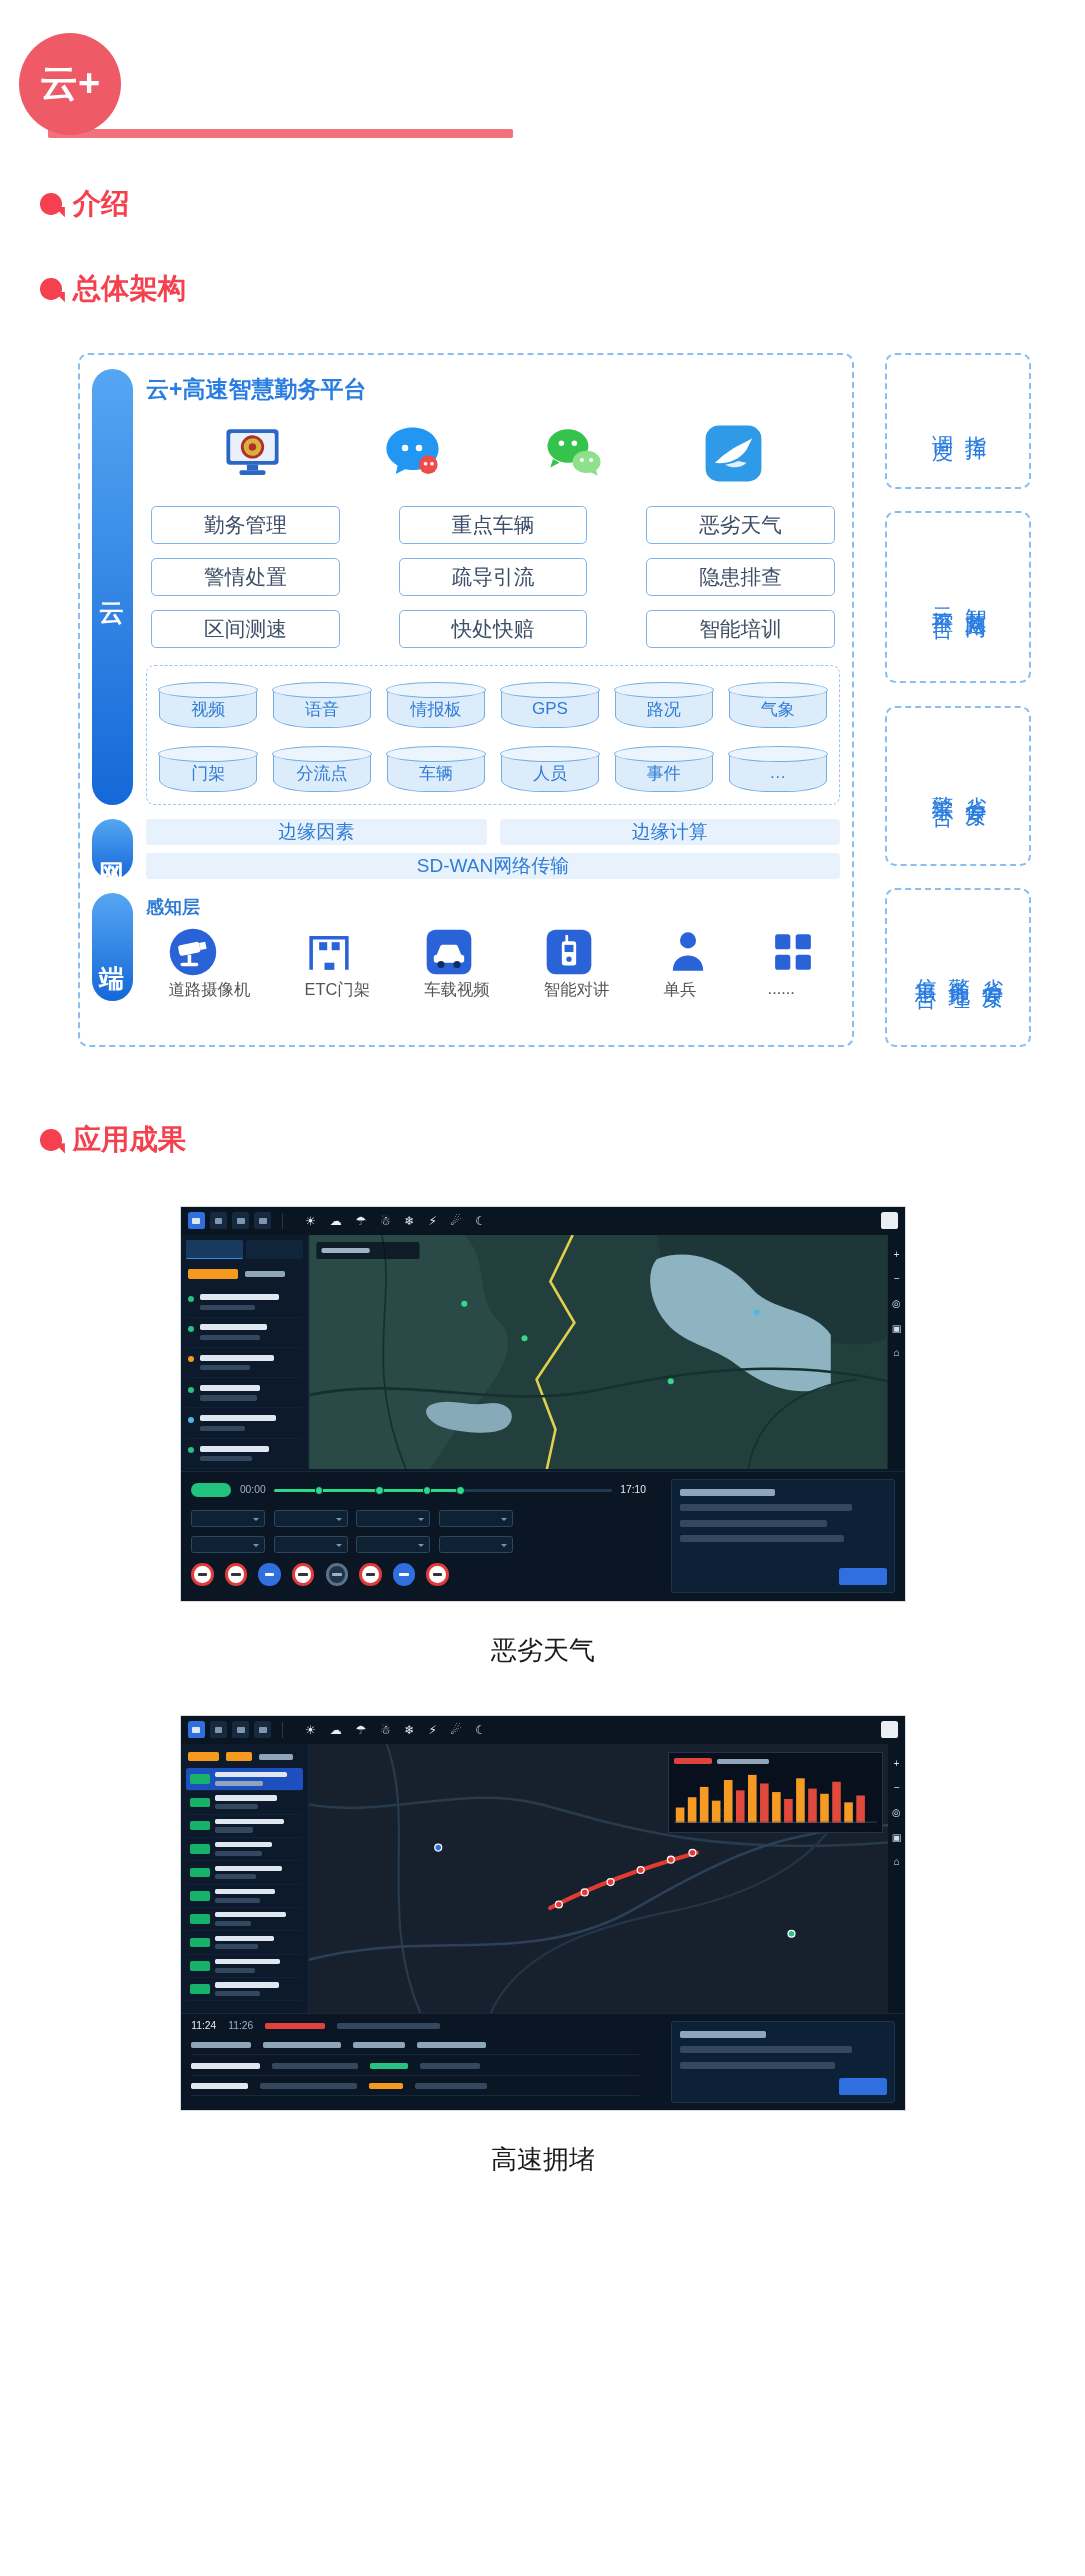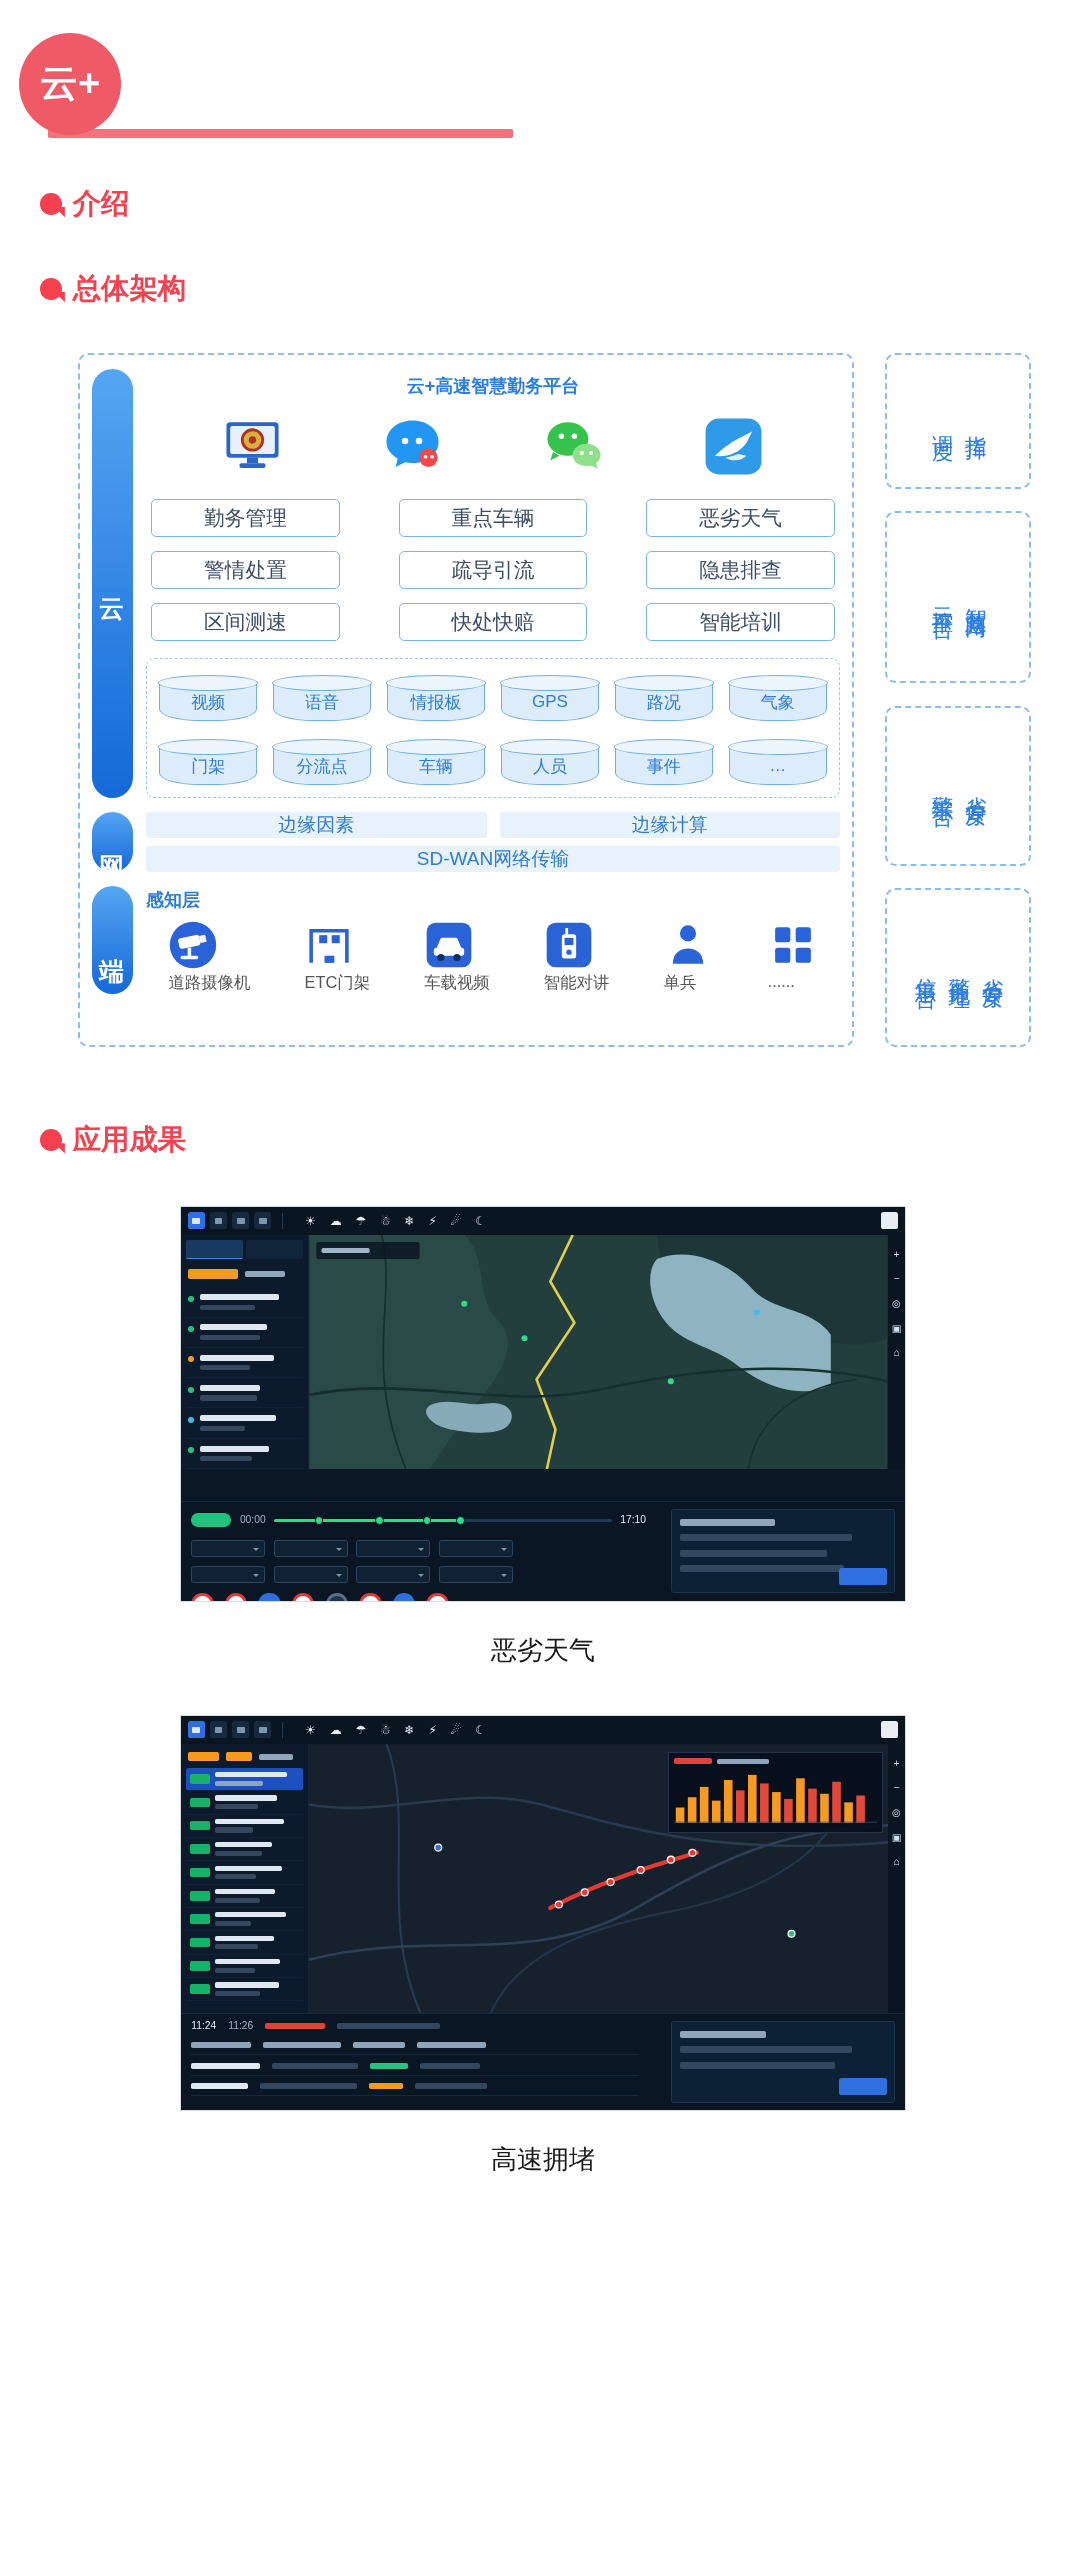--- a/index.html
+++ b/index.html
@@ -22,21 +22,21 @@
 .body-text{margin:34px 60px 0 65px;font-size:26px;line-height:1.62;color:#3f3f3f;text-indent:2em;text-align:justify}
 
 
 .diagram{display:flex;align-items:stretch;gap:31px;margin:45px 55px 0 78px}
 .main-box{flex:none;width:776px;border:2.6px dashed #8abef0;border-radius:10.3px;padding:13.8px 12px;background:#fff}
 .band{display:flex;align-items:stretch;gap:13px}
 .band+.band{margin-top:13.8px}
 .vbar{flex:none;width:41px;border-radius:20.7px;background:linear-gradient(180deg,#55a6f2,#1568d8);display:flex;align-items:center;justify-content:center}
 .vbar span{writing-mode:vertical-rl;text-orientation:upright;color:#fff;font-size:25px;font-weight:700;letter-spacing:6px}
 .band-content{flex:1;min-width:0}
-.diagram-title{text-align:center;font-size:18px;font-weight:700;color:#2a7de1;margin:5.2px 0 15.5px}
+.diagram-title{text-align:left;font-size:23px;font-weight:700;color:#2a7de1;margin:5.2px 0 15.5px}
 .app-icons{display:flex;justify-content:space-around;align-items:center;margin:0 26px 19px}
 .app-icons svg{width:67px;height:67px}
 .btn-grid{display:grid;grid-template-columns:repeat(3,1fr);column-gap:59px;row-gap:13.8px;margin:0 5.2px}
 .d-btn{height:38px;border:1.7px solid #7db3e8;border-radius:5.2px;background:#fff;display:flex;align-items:center;justify-content:center;font-size:20.7px;color:#3c4d66}
 .cyl-box{margin-top:17px;border:1.7px dashed #9cc6ee;border-radius:8.6px;padding:17px 12px 12px;display:grid;grid-template-columns:repeat(6,1fr);column-gap:15.5px;row-gap:19px}
 .cyl{position:relative;height:38px;margin-top:6.9px;background:#dcecfb;border:1.7px solid #74ade2;border-top:none;border-radius:0 0 40px 40px/0 0 12px 12px}
 .cyl::before{content:"";position:absolute;left:-1.7px;right:-1.7px;top:-7.8px;height:13.8px;background:#ecf5fd;border:1.7px solid #74ade2;border-radius:50%}
 .cyl span{position:absolute;left:0;right:0;top:1.7px;bottom:0;display:flex;align-items:center;justify-content:center;font-size:17px;color:#2e7cd6;z-index:1}
 .edge-rows{flex:1;display:flex;flex-direction:column;gap:8.6px;justify-content:center}
 .edge-row{display:flex;gap:13px}
@@ -65,21 +65,21 @@
 .wx-row{display:flex;gap:13.8px;margin-left:12px;color:#e8eef4;font-size:12px;line-height:1}
 .tb-right{margin-left:auto;width:17px;height:17px;background:#e9eef3;border-radius:2.6px}
 .leftpanel{position:absolute;left:0;top:27.6px;width:128px;background:#0c1a2b;border-right:0.9px solid #13283c;padding:5.2px;overflow:hidden;z-index:4}
 .shot1 .leftpanel{height:234px}
 .shot2 .leftpanel{height:271px}
 .map{position:absolute;left:128px;top:27.6px;z-index:1}
 .rightstrip{position:absolute;right:0;top:27.6px;width:17px;background:#0a1522;display:flex;flex-direction:column;align-items:center;gap:13px;padding-top:13.8px;color:#cfe0ee;font-size:10.3px;z-index:4}
 .shot1 .rightstrip{height:234px}
 .shot2 .rightstrip{height:271px}
 .botpanel{position:absolute;left:0;right:0;bottom:0;background:#0a1624;border-top:0.9px solid #15293d;z-index:6}
-.shot1 .botpanel{height:100px}
+.shot1 .botpanel{height:130px}
 .shot2 .botpanel{height:97px}
 
 .bar{height:6.9px;border-radius:1.7px;background:#33485e}
 .bar.light{background:#8fa5ba}.bar.orange{background:#f5991f}.bar.white{background:#dfe8f1}
 .bar.green{background:#27c281}.bar.red{background:#e0433b}
 
 .lp-tabs{display:flex;gap:3.4px;margin-bottom:6.9px}
 .lp-tabs i{flex:1;height:19px;background:#10243a;border-radius:1.7px}
 .lp-tabs i.active{background:#173a5e;border-bottom:1.7px solid #2f8af0}
 .lp-stat{display:flex;align-items:center;gap:6.9px;padding:3.4px 1.7px 8.6px}

